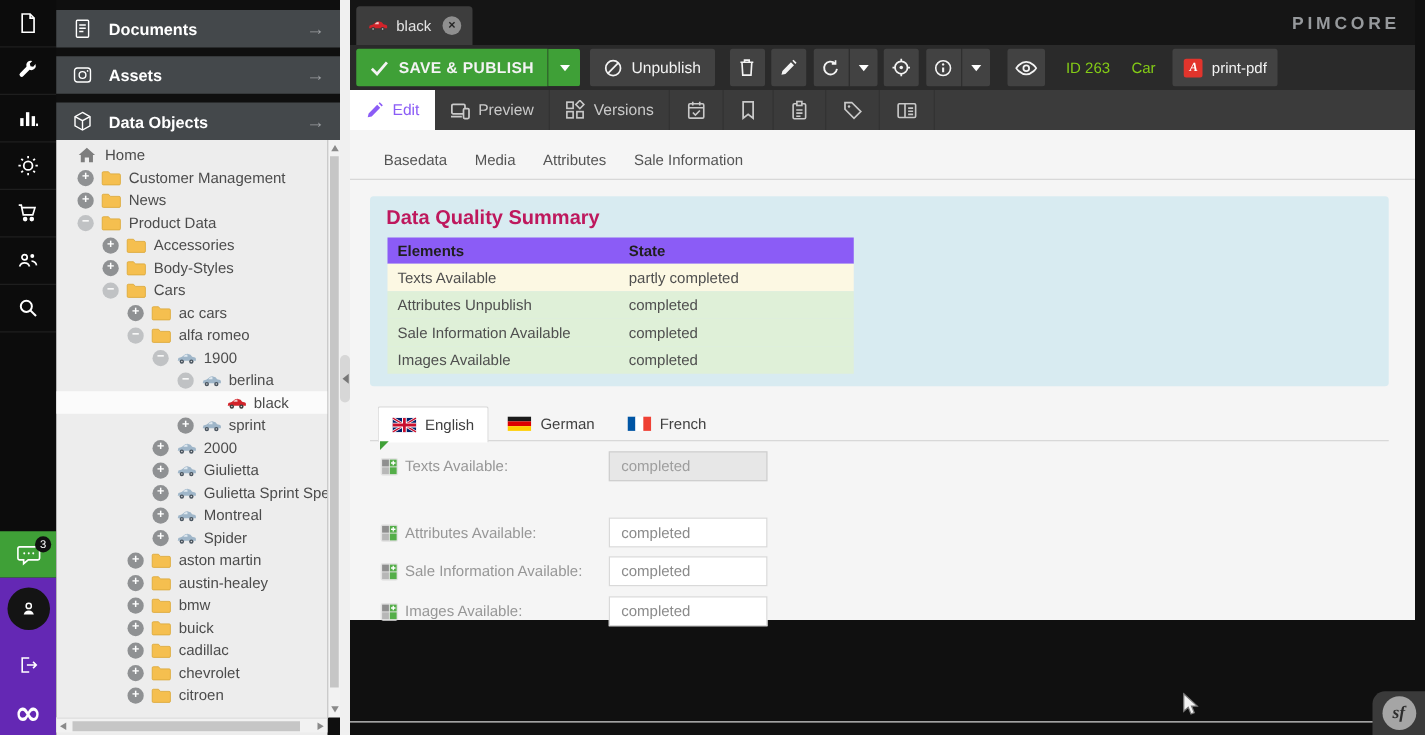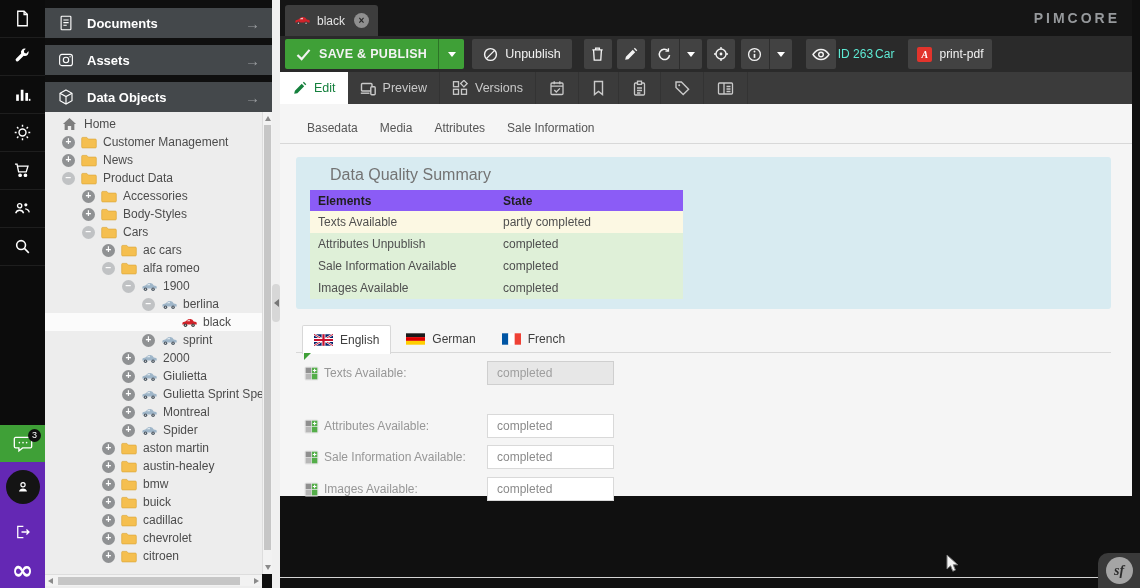--- a/index.html
+++ b/index.html
@@ -69,38 +69,38 @@
         color:#f3f3f3;cursor:pointer;flex:none;}
   .save{background:#3fa037;border-radius:2px 0 0 2px;padding:0 11px;gap:8px;font-size:12.5px;font-weight:bold;letter-spacing:.3px;}
   .save-caret{background:#3fa037;width:26px;border-left:1px solid rgba(0,0,0,.28);border-radius:0 2px 2px 0;}
   .caret{width:0;height:0;border-left:4px solid transparent;border-right:4px solid transparent;border-top:5px solid #fff;}
   .unpub{margin-left:8px;padding:0 11px;gap:7px;font-size:12.5px;}
   .ib{width:28px;margin-left:5px;}
   .ib.first{margin-left:12px;}
   .grp-l{border-radius:2px 0 0 2px;margin-left:6px;}
   .grp-r{width:23px;border-left:1px solid #2e2e2e;border-radius:0 2px 2px 0;margin-left:0;}
   .eye-b{width:30px;margin-left:14px;}
-  .tb-text{color:#5eead4;font-size:12px;margin-left:2px;flex:none;}
+  .tb-text{color:#84cc16;font-size:12px;margin-left:17px;flex:none;}
   .pdfbtn{margin-left:14px;padding:0 9px;gap:7px;font-size:12px;}
   .pdfic{width:15px;height:15px;background:#e2342c;border-radius:2px;color:#fff;font-size:10px;font-weight:bold;font-style:italic;
          line-height:15px;text-align:center;font-family:"Liberation Serif",serif;}
 
   .editbar{position:absolute;top:72px;left:0;right:0;height:32px;background:#3b3b3b;display:flex;}
   .etab{display:flex;align-items:center;padding:0 12px;gap:7px;color:#c9c9c9;font-size:12.5px;
         border-right:1px solid #333;cursor:pointer;}
-  .etab.active{background:#fff;color:#15803d;border-right:none;}
+  .etab.active{background:#fff;color:#8b5cf6;border-right:none;}
   .etab.icon-only{padding:0 13px;}
 
   .content{position:absolute;top:104px;left:0;width:852px;height:392px;background:#f5f5f5;}
   .ctabs{position:absolute;top:9px;left:0;right:0;height:31px;border-bottom:1px solid #d8d8d8;padding-left:16px;display:flex;}
   .ctab{height:31px;line-height:30px;padding:0 11px;font-size:12px;color:#555;cursor:pointer;}
   .ctab.active{background:#fff;border:1px solid #d8d8d8;border-bottom:1px solid #fff;color:#444;margin-bottom:-1px;}
 
   .panel{position:absolute;top:53px;left:16px;width:815px;height:152px;background:#d8ebf1;border-radius:3px;}
-  .panel-title{position:absolute;top:9px;left:13px;font-size:16px;font-weight:normal;color:#737373;margin-left:21px;}
+  .panel-title{position:absolute;top:9px;left:13px;font-size:16px;font-weight:bold;color:#be185d;}
   .qtable{position:absolute;top:33px;left:14px;width:373px;font-size:12px;}
   .qrow{display:flex;height:22px;align-items:center;color:#4f4f4f;}
   .qrow.header{height:21px;background:#8b5cf6;font-weight:bold;color:#1f1f1f;}
   .qrow.warning{background:#fcf8e3;}
   .qrow.success{background:#dff0d8;}
   .qcell1{width:185px;padding-left:8px;}
   .qcell2{flex:1;padding-left:8px;}
 
   .langs{position:absolute;top:221px;left:16px;width:815px;height:28px;border-bottom:1px solid #d8d8d8;display:flex;padding-left:6px;}
   .ltab{display:flex;align-items:center;gap:7px;padding:0 11px;font-size:12px;color:#3f3f3f;height:28px;cursor:pointer;margin-right:4px;}

